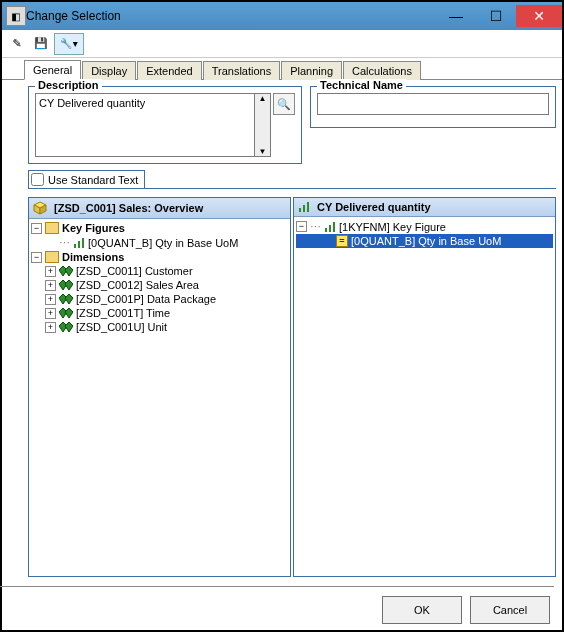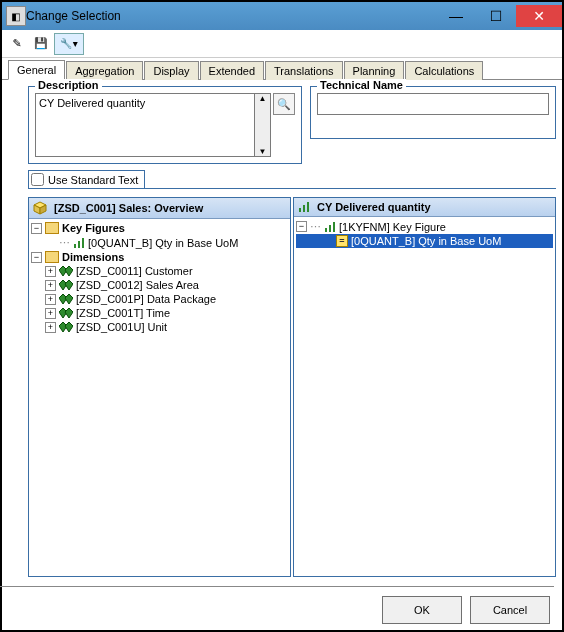--- a/index.html
+++ b/index.html
@@ -43,21 +43,21 @@
     gap:2px;
     background:#fff;
   }
   .tb-btn {
     width:22px;height:22px;border:1px solid transparent;
     display:flex;align-items:center;justify-content:center;
   }
   .tb-dd { width:30px; border:1px solid #7aa; background:#def; height:22px; display:flex;align-items:center;justify-content:center;}
   .tabs {
     display:flex;
-    padding-left:6px;
+    padding-left:22px;
     border-bottom:1px solid #888;
     background:#fff;
     height:22px;
     align-items:flex-end;
   }
   .tab {
     padding:3px 8px;
     border:1px solid #888;
     border-bottom:none;
     background:#ece9d8;
@@ -228,21 +228,20 @@
 <div class="toolbar">
   <div class="tb-btn">✎</div>
   <div class="tb-btn">💾</div>
   <div class="tb-dd">
     <span style="font-size:10px;">🔧▾</span>
   </div>
 </div>
 
 <div class="tabs">
   <div class="tab active">General</div>
-  <div class="tab">Aggregation</div>
   <div class="tab">Display</div>
   <div class="tab">Extended</div>
   <div class="tab">Translations</div>
   <div class="tab">Planning</div>
   <div class="tab">Calculations</div>
 </div>
 
 <div class="content">
 
   <div class="row1">
@@ -250,21 +249,21 @@
       <div class="fieldset-label">Description</div>
       <div class="desc-box">
         <div class="desc-text">CY Delivered quantity</div>
         <div class="desc-scroll">
           <span>▲</span>
             <span>▼</span>
         </div>
         <div class="icon-btn">🔍</div>
       </div>
     </div>
-    <div class="fieldset" style="flex:1; height:53px;">
+    <div class="fieldset" style="flex:1; height:42px;">
       <div class="fieldset-label">Technical Name</div>
       <input class="techname-input" value="" style="">
     </div>
   </div>
 
   <div class="std-text-row">
     <div class="tabish">
       <input type="checkbox" style="">
       <span>Use Standard Text</span>
     </div>

